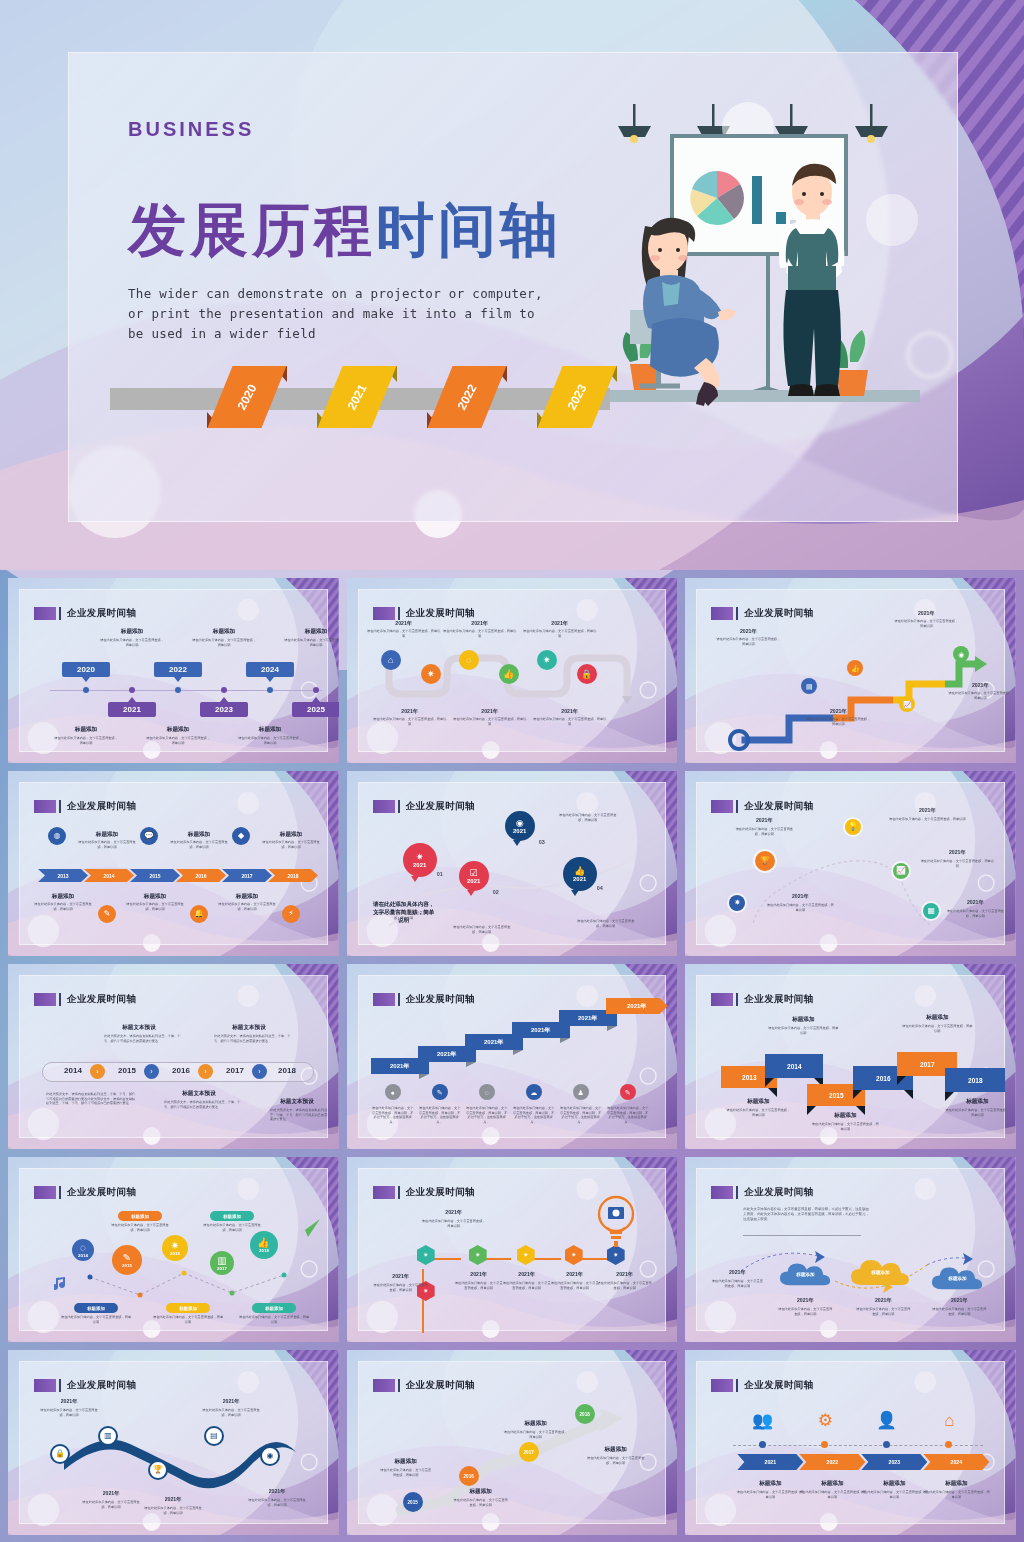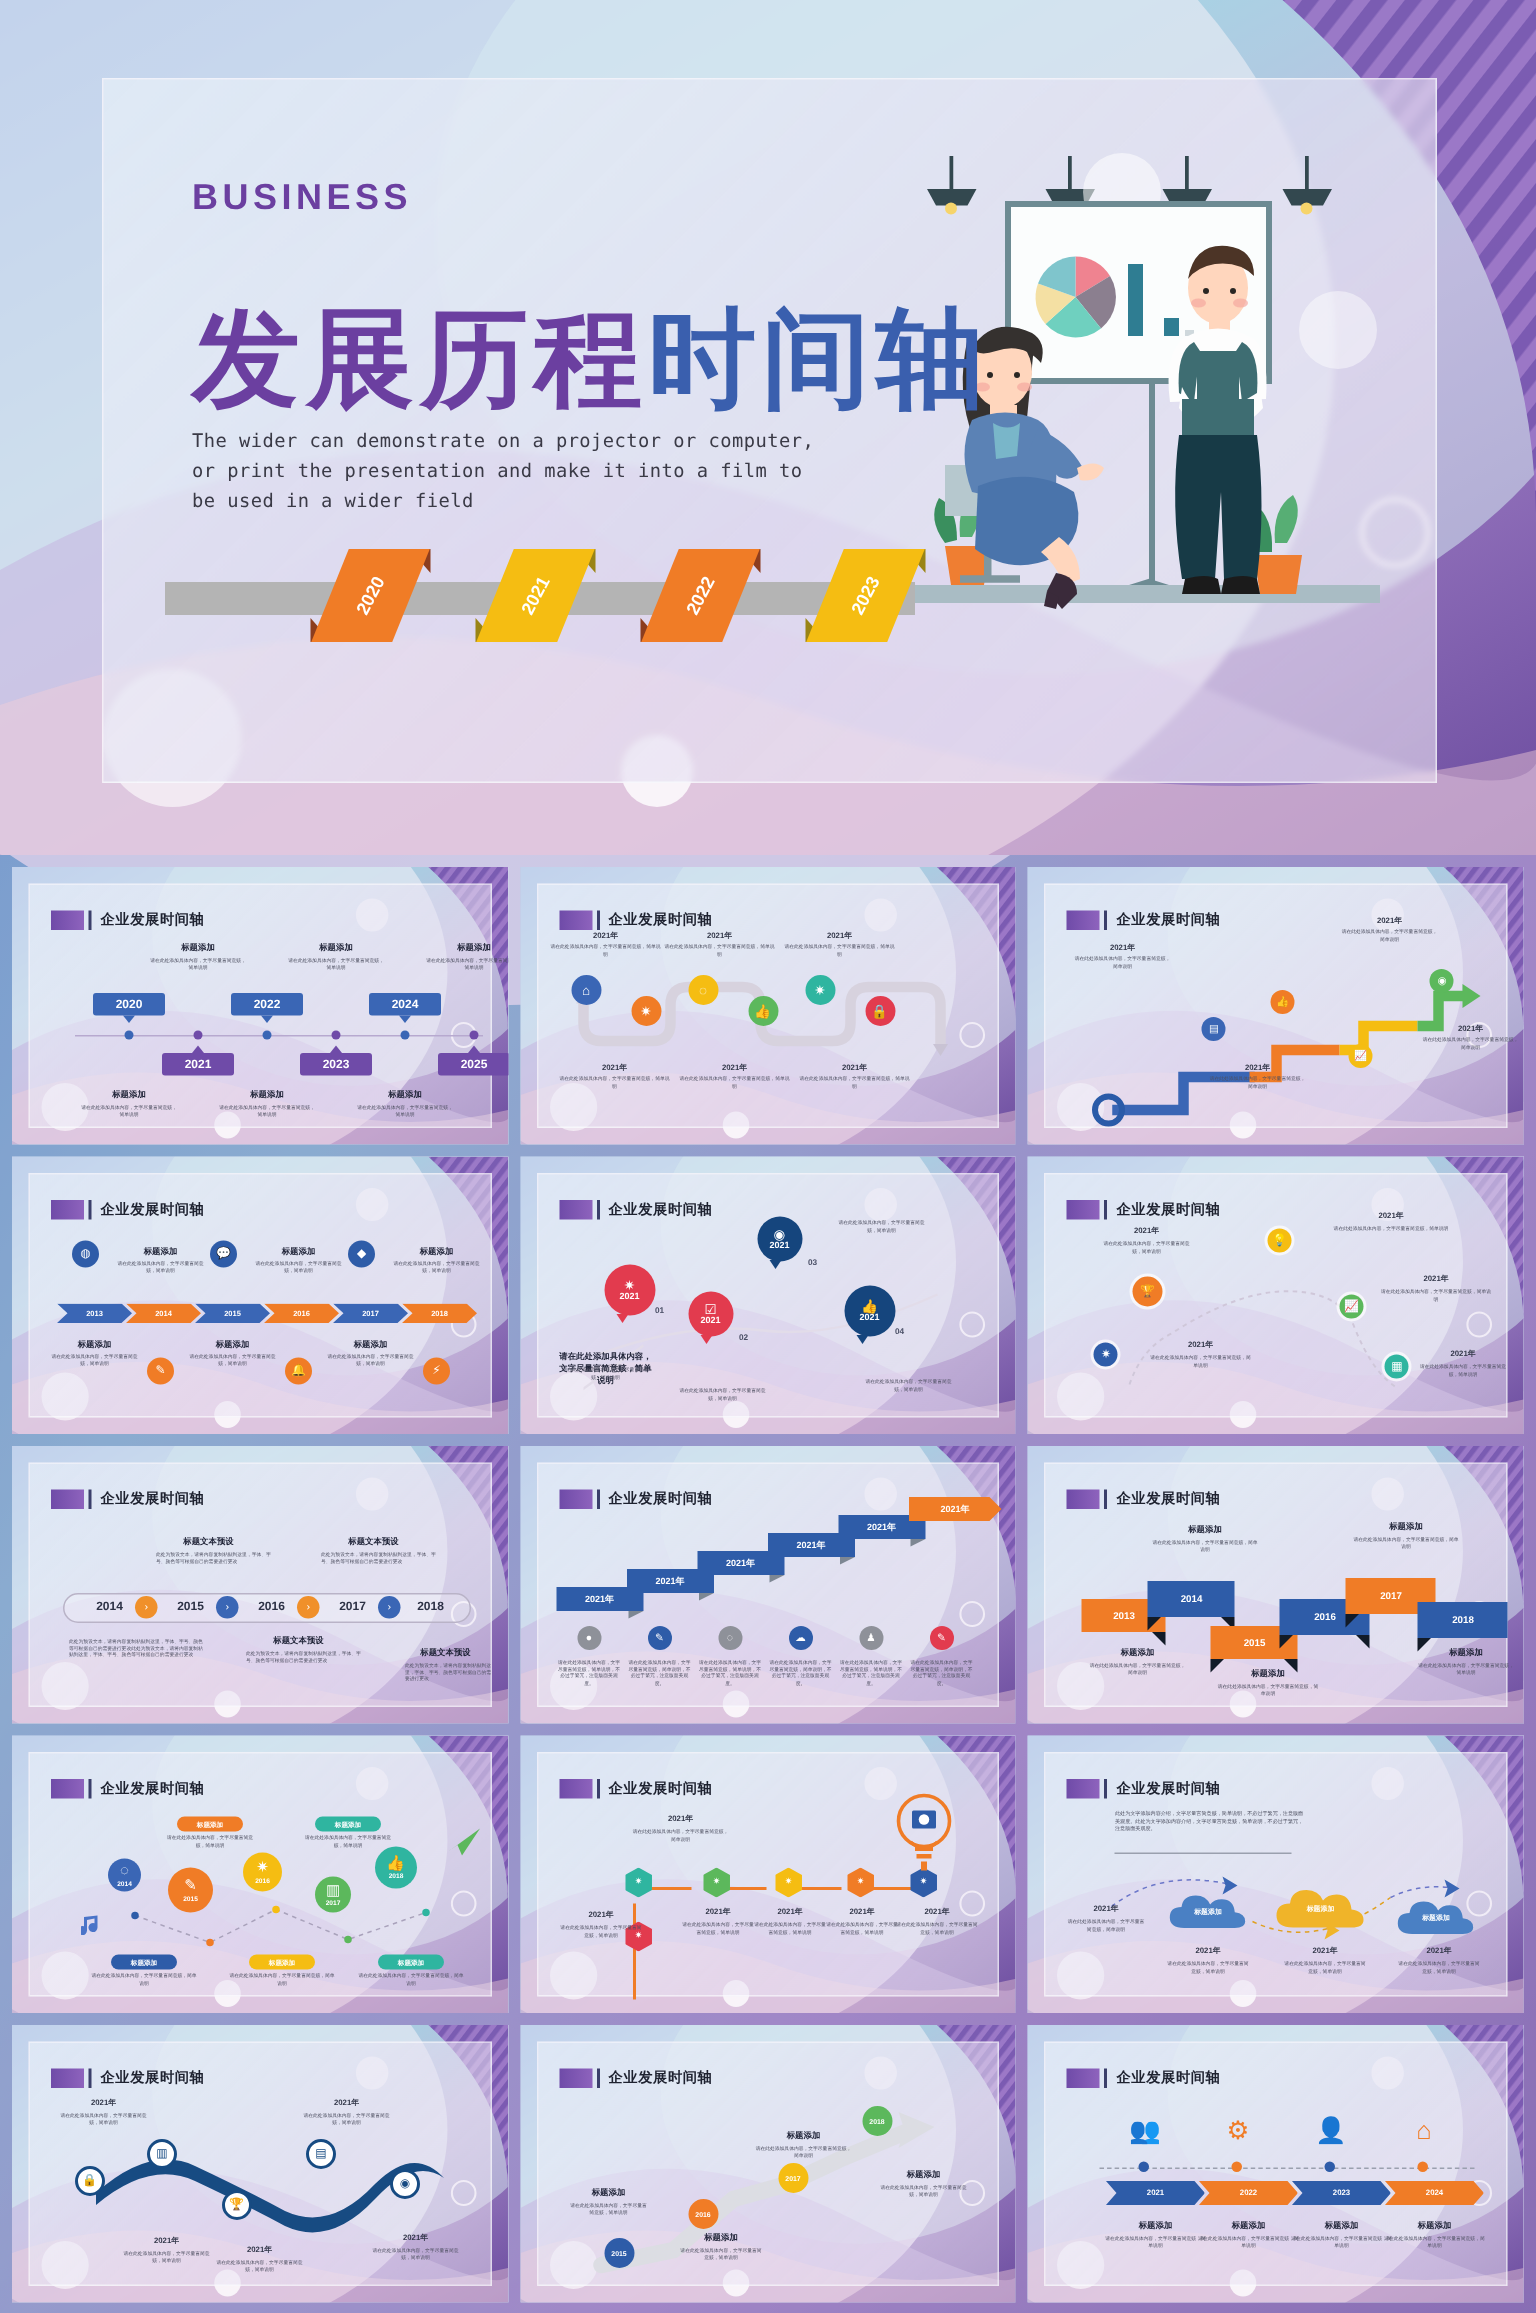--- a/index.html
+++ b/index.html
@@ -17,25 +17,25 @@
   
   .hero { position:absolute; left:0; top:0; width:1024px; height:570px; overflow:hidden; }
   .hero-card {
     position:absolute; left:68px; top:52px; width:890px; height:470px;
     background:linear-gradient(135deg, rgba(232,240,248,.72) 0%, rgba(229,224,242,.66) 55%, rgba(236,228,242,.60) 100%);
     border:1px solid rgba(255,255,255,.55);
     backdrop-filter:blur(2px);
   }
   .hero-kicker {
     position:absolute; left:128px; top:118px;
-    font-size:24px; letter-spacing:3px; font-weight:700; color:#6b3fa0;
+    font-size:20px; letter-spacing:3px; font-weight:700; color:#6b3fa0;
   }
   .hero-title {
     position:absolute; left:128px; top:192px;
-    font-size:72px; font-weight:700; letter-spacing:4px;
+    font-size:58px; font-weight:700; letter-spacing:4px;
     font-family:"DejaVu Sans","Liberation Sans",sans-serif;
   }
   .hero-title .p1 { color:#6b3fa0; }
   .hero-title .p2 { color:#3a5fae; }
   .hero-sub {
     position:absolute; left:128px; top:284px; width:430px;
     font-family:"DejaVu Sans Mono","Liberation Mono",monospace;
     font-size:12.5px; line-height:20px; color:#3a3a46; letter-spacing:.3px;
   }
   

